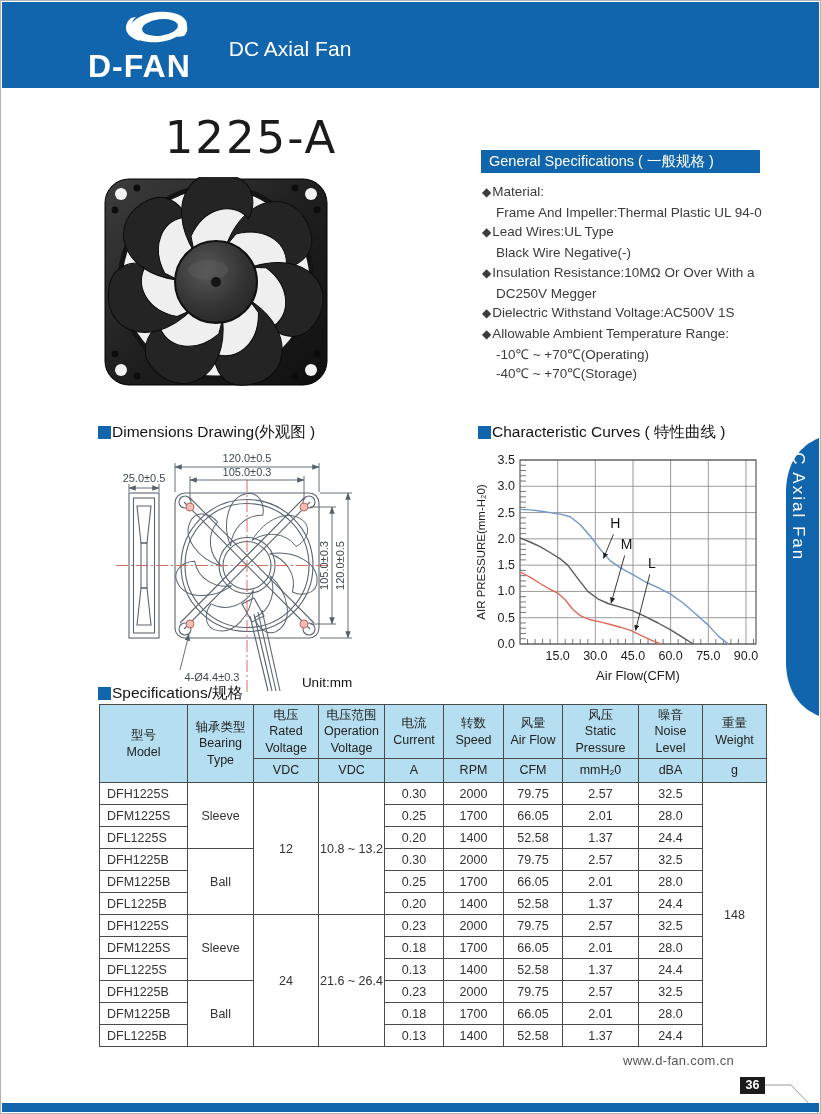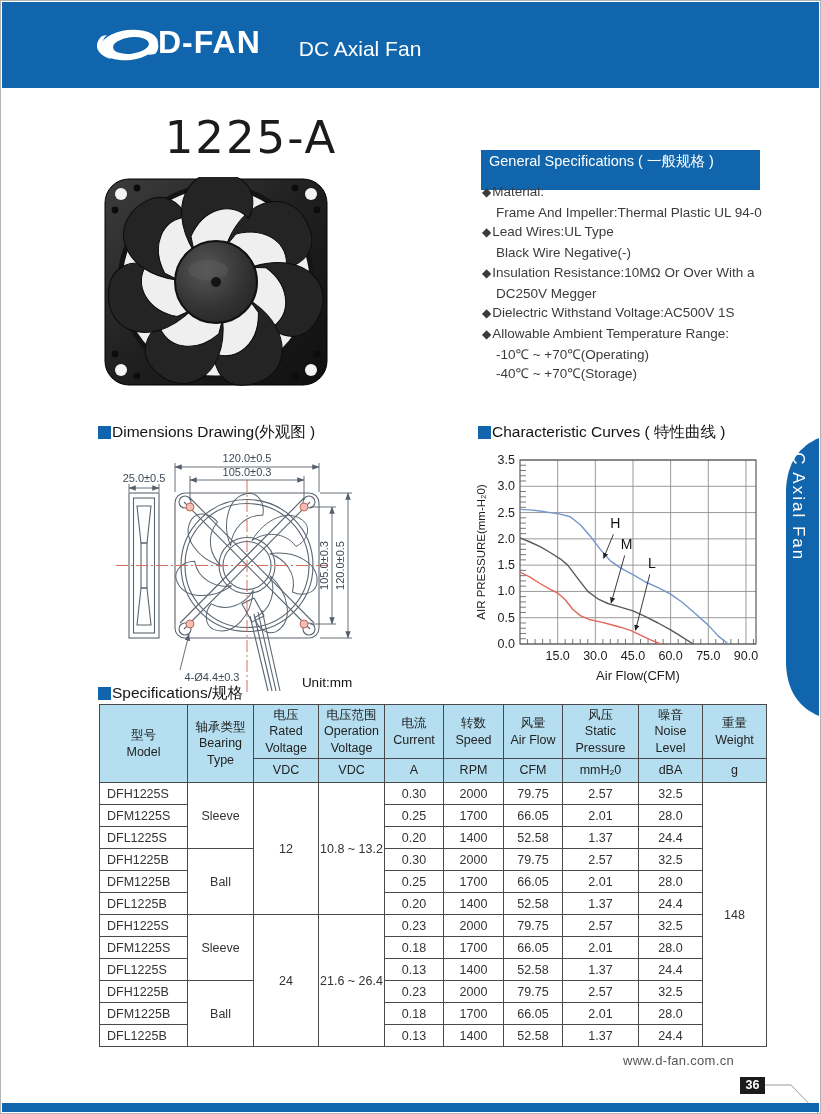--- a/index.html
+++ b/index.html
@@ -2,30 +2,30 @@
 <html><head>
 <meta charset="utf-8">
 <style>
   html,body{margin:0;padding:0;background:#e8e8e8;}
   .page{position:relative;width:821px;height:1114px;background:#fff;margin:0 auto;
         border:1px solid #b3b3b3;box-sizing:border-box;overflow:hidden;
         font-family:"Liberation Sans",sans-serif;}
   
   .top-banner{position:absolute;left:1px;top:1px;width:817px;height:86px;background:#1065ac;
               display:flex;align-items:center;}
-  .logo{display:flex;align-items:flex-start;margin-left:90px;}
+  .logo{display:flex;align-items:flex-end;margin-left:90px;flex-direction:column;}
   .brand{color:#fff;font-size:32px;font-weight:bold;letter-spacing:1px;margin-left:-4px;}
   .hdr-size{color:#fff;font-size:35px;margin-left:44px;letter-spacing:1px;}
   .hdr-product{color:#fff;font-size:21px;margin-left:38px;margin-top:8px;}
   
   .model-title{position:absolute;left:120px;top:110px;width:260px;text-align:center;
                font-size:45px;color:#1b1b1b;letter-spacing:2px;font-family:"DejaVu Sans",sans-serif;}
   .fan-photo{position:absolute;left:103px;top:176px;}
   
-  .gs-bar{position:absolute;left:480px;top:149px;width:279px;height:40px;background:#1065ac;
+  .gs-bar{position:absolute;left:480px;top:149px;width:279px;height:23px;background:#1065ac;
           color:#fff;font-size:14.5px;line-height:23px;padding-left:8px;box-sizing:border-box;}
   .gs-list{position:absolute;left:481px;top:181px;width:320px;font-size:13.5px;color:#3c3c3c;}
   .gs-line{line-height:19.7px;white-space:nowrap;}
   .gs-line.cont{padding-left:14px;}
   .gs-line .bullet{margin-right:1px;font-size:12px;}
   
   .section-title{position:absolute;font-size:15.5px;color:#141414;display:flex;align-items:center;gap:1px;}
   .section-title .sq{width:13px;height:13px;background:#1065ac;flex:none;}
   #dims-title{left:97px;top:421px;}
   #curves-title{left:477px;top:421px;}

